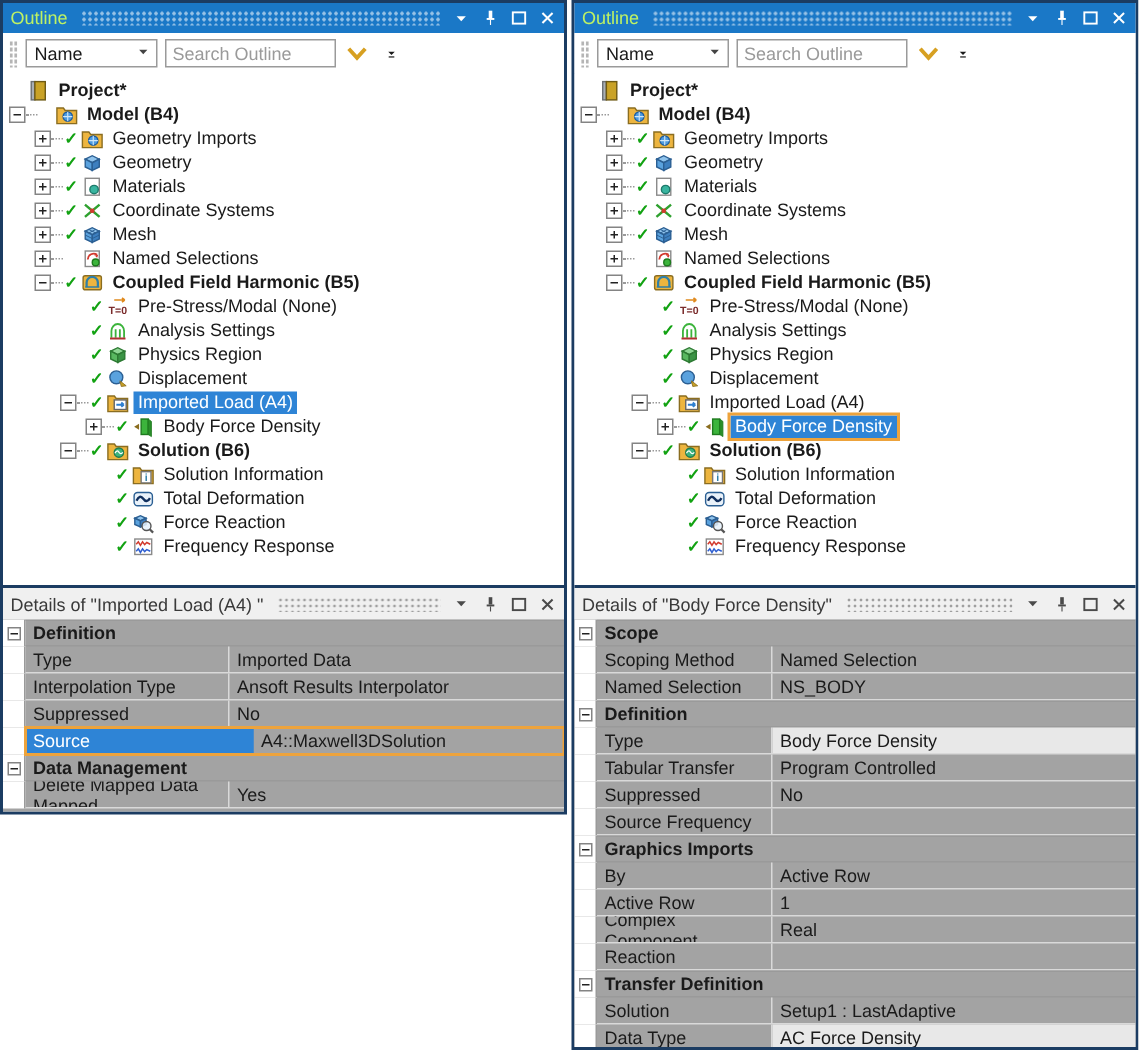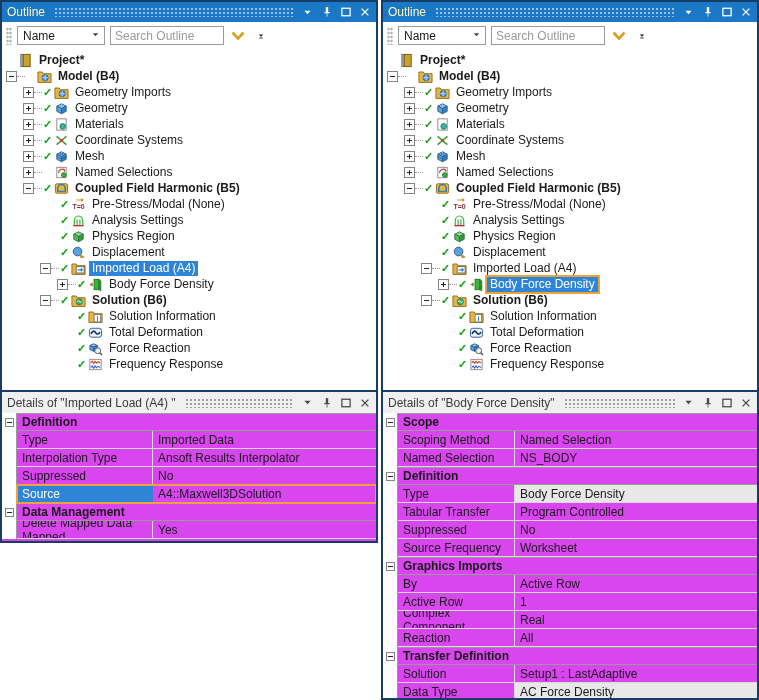--- a/index.html
+++ b/index.html
@@ -4,21 +4,21 @@
 <style>
   html,body{margin:0;padding:0;}
   body{width:759px;height:700px;background:#fff;position:relative;
        font-family:"Liberation Sans",sans-serif;font-size:12px;color:#1a1a1a;overflow:hidden;}
   .group{position:absolute;top:0;box-sizing:border-box;border:2px solid #1B3C62;background:#fff;
          display:flex;flex-direction:column;}
   .group-left{left:0;width:378px;height:543px;}
   .group-right{left:381px;width:378px;height:700px;}
 
   
-  .caption{height:20px;flex:none;background:#1A78C7;color:#fef9c3;display:flex;align-items:center;
+  .caption{height:20px;flex:none;background:#1A78C7;color:#bef264;display:flex;align-items:center;
            padding:0 5px;font-size:12px;}
   .caption-title{flex:none;}
   .caption-dots{flex:1;height:10px;margin:0 7px 0 9px;
       background-image:radial-gradient(rgba(255,255,255,.55) 1px, transparent 1.3px);
       background-size:4px 4px;}
   .caption-btns{display:flex;align-items:center;gap:6px;flex:none;color:#fff;}
   .caption-btns .btn{width:13px;height:13px;display:inline-flex;align-items:center;justify-content:center;}
   .caption-btns svg,.dbtns svg{display:block;}
 
   
@@ -50,21 +50,21 @@
   .tree-row.bold .tlabel{font-weight:bold;}
   .tree-row.selected .tlabel{background:#2E84D6;color:#fff;}
   .tree-row.ring .tlabel{outline:2px solid #EDA33C;outline-offset:0px;position:relative;z-index:3;}
 
   
   .dcaption{height:23px;flex:none;box-sizing:border-box;border-top:2px solid #1B3C62;background:#F0F0F0;
             color:#3a3a3a;display:flex;align-items:center;padding:0 5px;}
   .dcaption .caption-dots{background-image:radial-gradient(#9f9f9f 0.9px, transparent 1.1px);background-size:4px 4px;}
   .dbtns{display:flex;align-items:center;gap:6px;color:#4a4a4a;}
   .dbtns .btn{width:13px;height:13px;display:inline-flex;align-items:center;justify-content:center;}
-  .details{flex:1;display:flex;flex-direction:column;overflow:hidden;background:#d946ef;}
+  .details{flex:1;display:flex;flex-direction:column;overflow:hidden;background:#a3a3a3;}
   .drow{display:flex;height:18px;flex:none;box-sizing:border-box;align-items:stretch;}
   .gutter{width:14px;flex:none;border-right:1px solid #9a9a9a;background:#fff;
           display:flex;align-items:center;justify-content:center;}
   .gutter .exp{width:9px;height:9px;}
   .gutter .exp::before{top:3px;left:1px;right:1px;}
   .rowbody{flex:1;display:flex;border-bottom:1px solid #d9d9d9;box-sizing:border-box;min-width:0;}
   .drow.section .rowbody{border-top:1px solid #9a9a9a;border-bottom:1px solid #9a9a9a;font-weight:bold;}
   .dlabel{flex:none;box-sizing:border-box;padding:0 5px;display:flex;align-items:center;
           border-right:1px solid #d9d9d9;overflow:hidden;}
   .drow.section .dlabel{border-right:none;width:auto!important;}
@@ -428,21 +428,21 @@
       <div class="drow ">
         <span class="gutter"></span>
         <span class="rowbody">
           <span class="dlabel" style="width: 136px;">Suppressed</span>
           <span class="dvalue">No</span>
         </span>
       </div>
       <div class="drow  sel">
         <span class="gutter"></span>
         <span class="rowbody">
-          <span class="dlabel" style="width: 136px;">Source</span>
+          <span class="dlabel" style="width: 152px;">Source</span>
           <span class="dvalue">A4::Maxwell3DSolution</span>
         </span>
       </div>
       <div class="drow section">
         <span class="gutter">
           <span class="exp"></span>
         </span>
         <span class="rowbody">
           <span class="dlabel" style="width: 136px;">Data Management</span>
         </span>
@@ -832,21 +832,20 @@
         <span class="gutter"></span>
         <span class="rowbody">
           <span class="dlabel" style="width: 117px;">Suppressed</span>
           <span class="dvalue">No</span>
         </span>
       </div>
       <div class="drow ">
         <span class="gutter"></span>
         <span class="rowbody">
           <span class="dlabel" style="width: 117px;">Source Frequency</span>
-          <span class="dvalue">Worksheet</span>
         </span>
       </div>
       <div class="drow section">
         <span class="gutter">
           <span class="exp"></span>
         </span>
         <span class="rowbody">
           <span class="dlabel" style="width: 117px;">Graphics Imports</span>
         </span>
       </div>
@@ -868,21 +867,20 @@
         <span class="gutter"></span>
         <span class="rowbody">
           <span class="dlabel" style="width: 117px;">Complex Component</span>
           <span class="dvalue">Real</span>
         </span>
       </div>
       <div class="drow ">
         <span class="gutter"></span>
         <span class="rowbody">
           <span class="dlabel" style="width: 117px;">Reaction</span>
-          <span class="dvalue">All</span>
         </span>
       </div>
       <div class="drow section">
         <span class="gutter">
           <span class="exp"></span>
         </span>
         <span class="rowbody">
           <span class="dlabel" style="width: 117px;">Transfer Definition</span>
         </span>
       </div>

